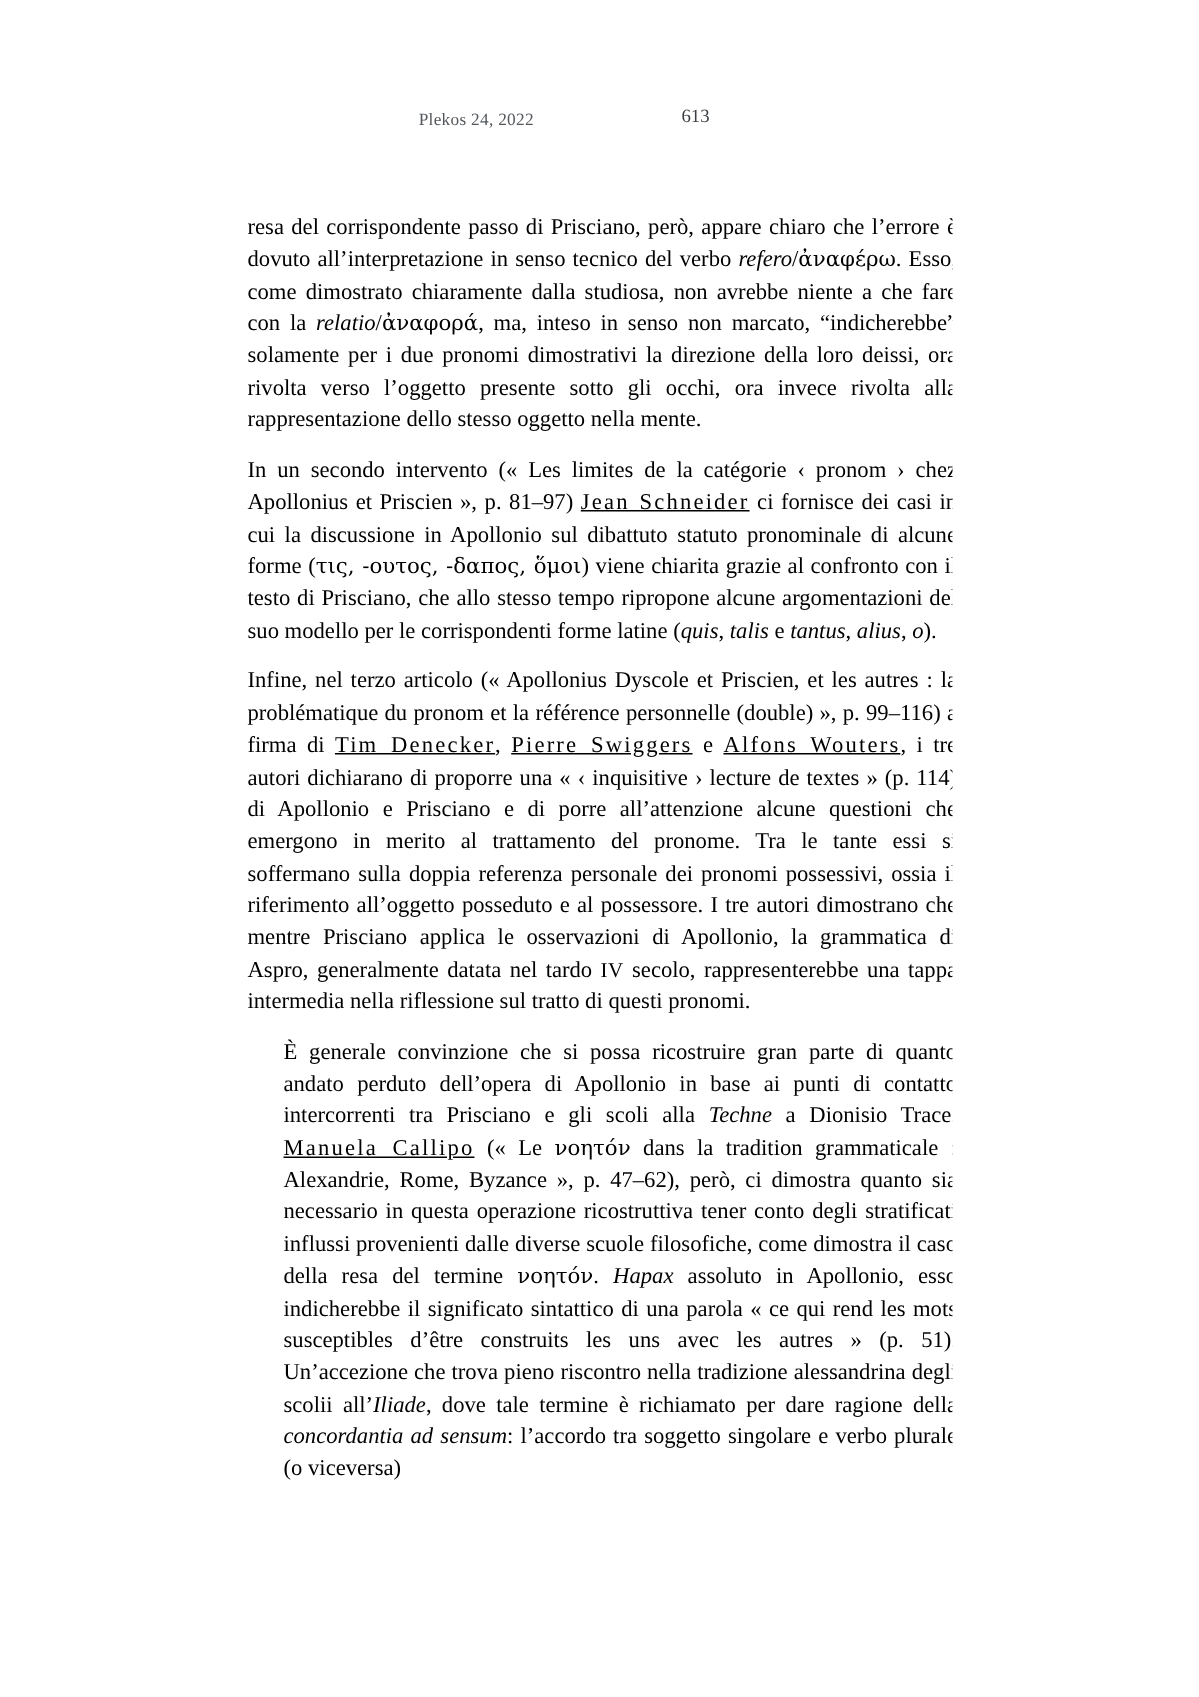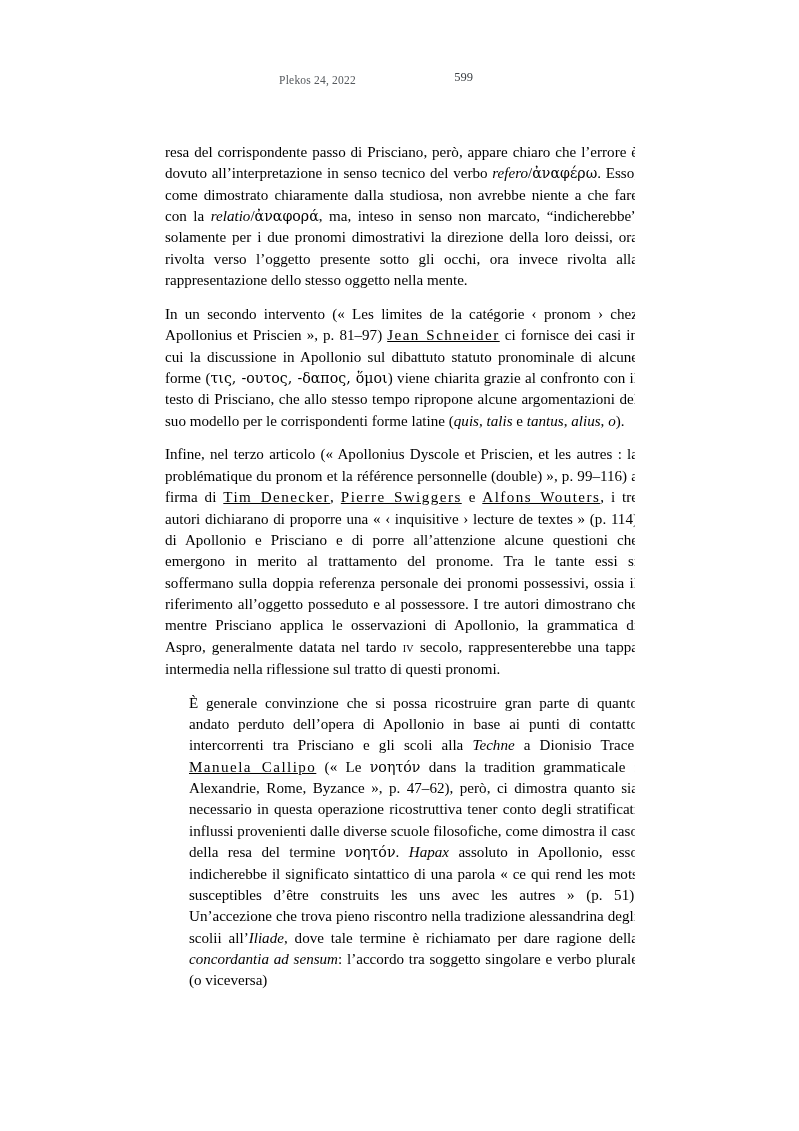--- a/index.html
+++ b/index.html
@@ -58,36 +58,36 @@
 
   
   .it { font-style: italic; }
   .gr {
     font-family: "DejaVu Serif", "Liberation Serif", serif;
     font-style: normal;
     font-size: 14.2px;
   }
   .sc {
     font-variant: small-caps;
-    font-size: 10px;
+    font-size: 14px;
     letter-spacing: 0.3px;
   }
   .spaced {
     letter-spacing: 1.45px;
     text-decoration: underline;
   }
 </style>
 </head>
 <body>
 
 <div class="page">
 
   <div class="running-head">Plekos 24, 2022</div>
 
-  <div class="folio">599</div>
+  <div class="folio">613</div>
 
   <div class="textblock">
       <p class="para">resa del corrispondente passo di Prisciano, però, appare chiaro che l’errore è dovuto all’interpretazione in senso tecnico del verbo <span class="it">refero</span>/<span class="gr">ἀναφέρω</span>. Esso, come dimostrato chiaramente dalla studiosa, non avrebbe niente a che fare con la <span class="it">relatio</span>/<span class="gr">ἀναφορά</span>, ma, inteso in senso non marcato, “indicherebbe” solamente per i due pronomi dimostrativi la direzione della loro deissi, ora rivolta verso l’oggetto presente sotto gli occhi, ora invece rivolta alla rappresentazione dello stesso oggetto nella mente.</p>
       <p class="para">In un secondo intervento (« Les limites de la catégorie ‹ pronom › chez Apollonius et Priscien », p. 81–97) <span class="spaced">Jean Schneider</span> ci fornisce dei casi in cui la discussione in Apollonio sul dibattuto statuto pronominale di alcune forme (<span class="gr">τις, -ουτος, -δαπος, ὅμοι</span>) viene chiarita grazie al confronto con il testo di Prisciano, che allo stesso tempo ripropone alcune argomentazioni del suo modello per le corrispondenti forme latine (<span class="it">quis</span>, <span class="it">talis</span> e <span class="it">tantus</span>, <span class="it">alius</span>, <span class="it">o</span>).</p>
       <p class="para">Infine, nel terzo articolo (« Apollonius Dyscole et Priscien, et les autres : la problématique du pronom et la référence personnelle (double) », p. 99–116) a firma di <span class="spaced">Tim Denecker</span>, <span class="spaced">Pierre Swiggers</span> e <span class="spaced">Alfons Wouters</span>, i tre autori dichiarano di proporre una « ‹ inquisitive › lecture de textes » (p. 114) di Apollonio e Prisciano e di porre all’attenzione alcune questioni che emergono in merito al trattamento del pronome. Tra le tante essi si soffermano sulla doppia referenza personale dei pronomi possessivi, ossia il riferimento all’oggetto posseduto e al possessore. I tre autori dimostrano che mentre Prisciano applica le osservazioni di Apollonio, la grammatica di Aspro, generalmente datata nel tardo <span class="sc">IV</span> secolo, rappresenterebbe una tappa intermedia nella riflessione sul tratto di questi pronomi.</p>
       <p class="para">È generale convinzione che si possa ricostruire gran parte di quanto andato perduto dell’opera di Apollonio in base ai punti di contatto intercorrenti tra Prisciano e gli scoli alla <span class="it">Techne</span> a Dionisio Trace. <span class="spaced">Manuela Callipo</span> (« Le <span class="gr">νοητόν</span> dans la tradition grammaticale : Alexandrie, Rome, Byzance », p. 47–62), però, ci dimostra quanto sia necessario in questa operazione ricostruttiva tener conto degli stratificati influssi provenienti dalle diverse scuole filosofiche, come dimostra il caso della resa del termine <span class="gr">νοητόν</span>. <span class="it">Hapax</span> assoluto in Apollonio, esso indicherebbe il significato sintattico di una parola « ce qui rend les mots susceptibles d’être construits les uns avec les autres » (p. 51). Un’accezione che trova pieno riscontro nella tradizione alessandrina degli scolii all’<span class="it">Iliade</span>, dove tale termine è richiamato per dare ragione della <span class="it">concordantia ad sensum</span>: l’accordo tra soggetto singolare e verbo plurale (o viceversa)</p>
     </div>
 
 </div>
 

